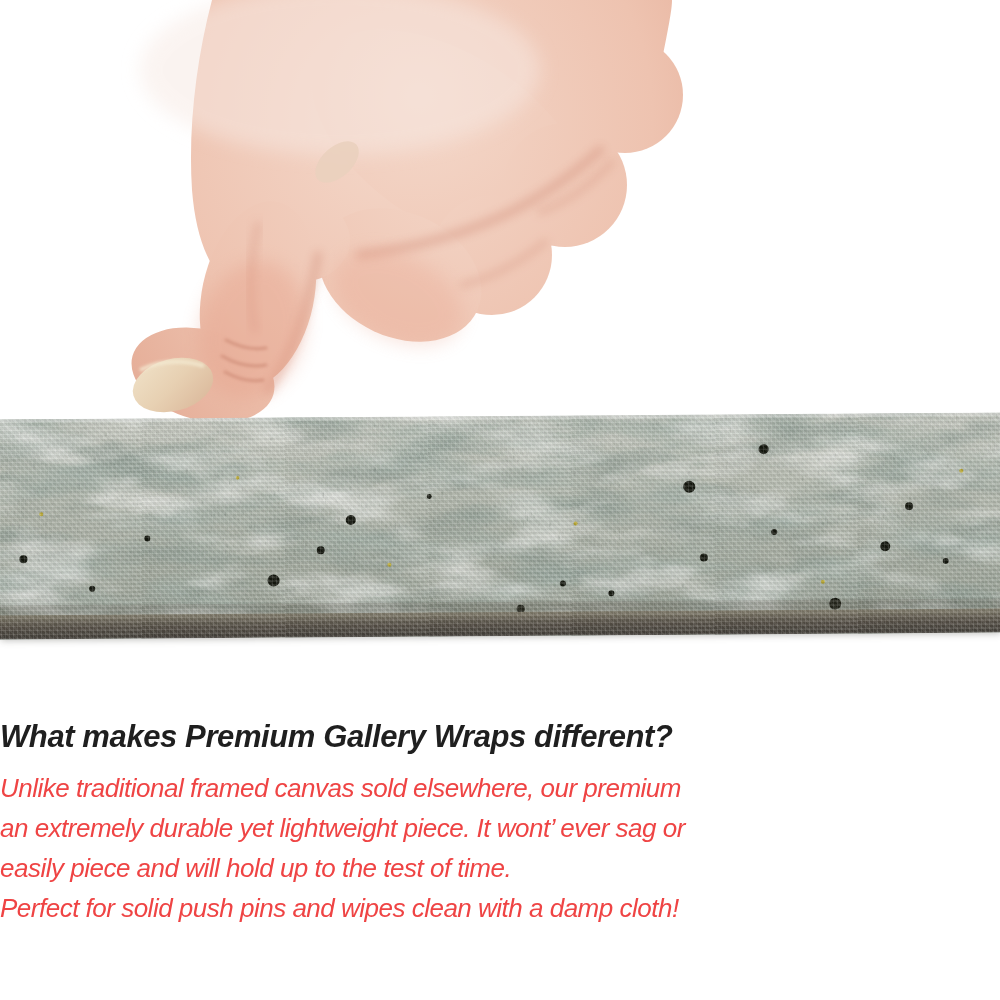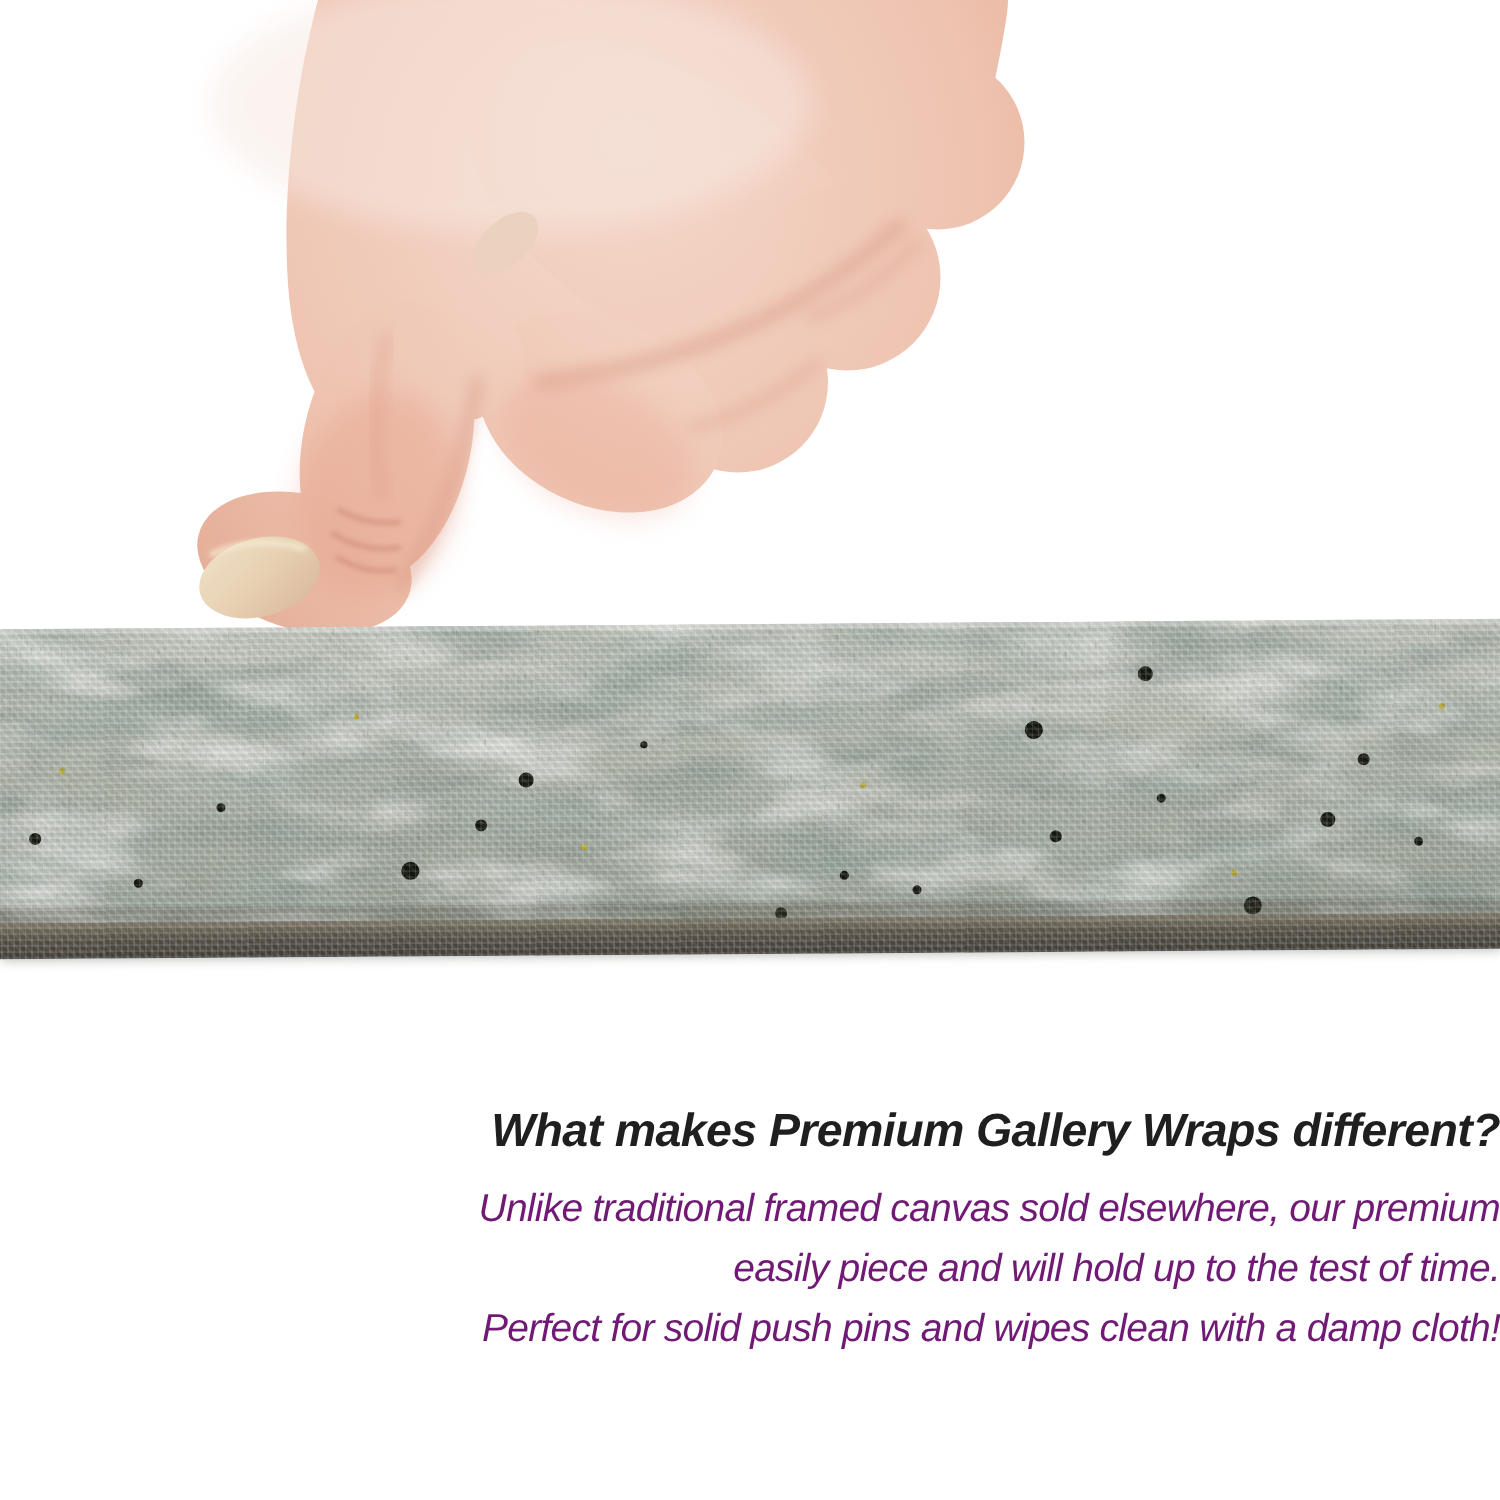--- a/index.html
+++ b/index.html
@@ -16,29 +16,29 @@
   }
   .strip svg{display:block;width:100%;height:100%;}
   .weave{
     position:absolute;inset:0;pointer-events:none;
     background:
       repeating-linear-gradient(90deg, rgba(255,255,255,.10) 0 1px, rgba(0,0,0,0) 1px 4px),
       repeating-linear-gradient(0deg, rgba(255,255,255,.09) 0 1px, rgba(0,0,0,.05) 2px 4px),
       repeating-linear-gradient(48deg, rgba(255,255,255,.06) 0 2px, rgba(0,0,0,.04) 2px 5px);
   }
   .info{
-    position:absolute;left:0;right:0;top:732px;text-align:right;color:#1f1f1f;
+    position:absolute;left:0;right:0;top:715px;text-align:left;color:#1f1f1f;
   }
   .info h1{
     margin:0 0 9px 0;font-size:31px;line-height:44px;font-weight:bold;
     font-style:italic;letter-spacing:-0.4px;color:#1f1f1f;
   }
   .info .line{
     font-size:26px;line-height:40px;font-style:italic;font-weight:normal;
-    letter-spacing:-0.5px;color:#701a75;
+    letter-spacing:-0.5px;color:#ef4444;
   }
 </style>
 </head>
 <body>
 
 <div class="stage">
 
   <div class="hand-wrap">
     <svg viewBox="0 0 1000 430" preserveAspectRatio="none">
       <defs>
@@ -178,17 +178,18 @@
       <rect x="0" y="0" width="1000" height="3" fill="#ffffff" opacity="0.35"></rect>
       <rect x="0" y="186" width="1000" height="12" fill="#504c42" opacity="0.28"></rect>
       <rect x="0" y="196" width="1000" height="24" fill="url(#edgeG)"></rect>
     </svg>
     <div class="weave"></div>
   </div>
 
   <section class="info">
     <h1>What makes Premium Gallery Wraps different?</h1>
     <div class="line">Unlike traditional framed canvas sold elsewhere, our premium</div>
+    <div class="line">an extremely durable yet lightweight piece. It wont’ ever sag or</div>
     <div class="line">easily piece and will hold up to the test of time.</div>
     <div class="line">Perfect for solid push pins and wipes clean with a damp cloth!</div>
   </section>
 
 </div>
 
 </body></html>

